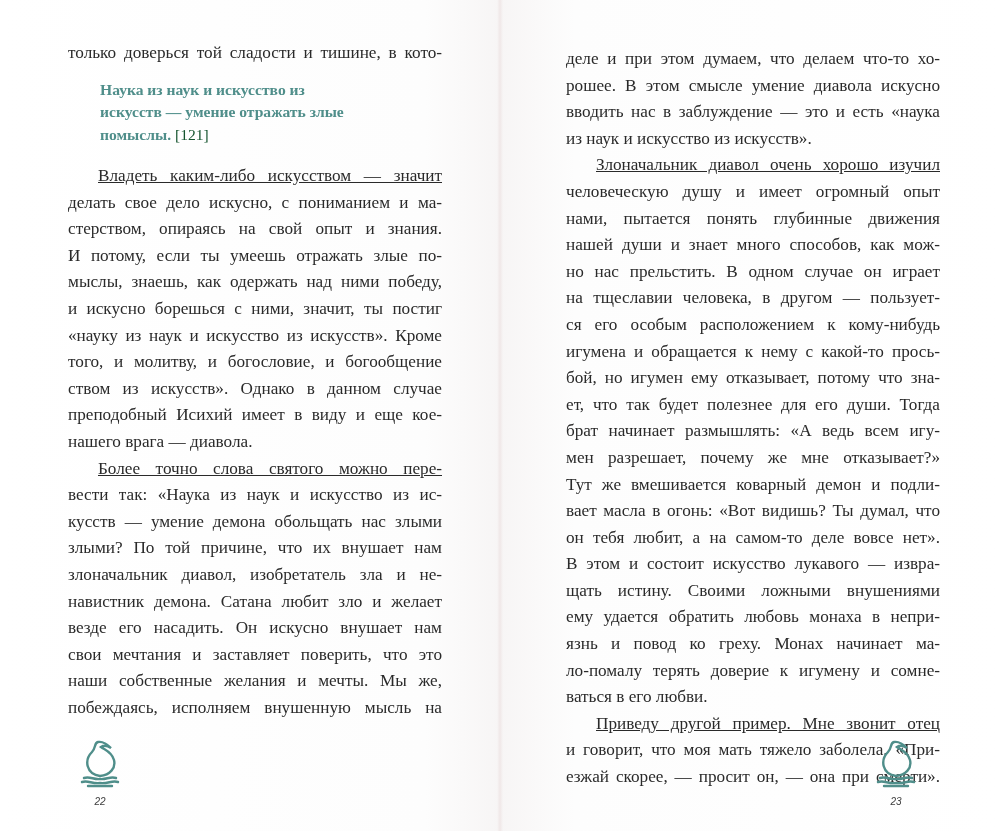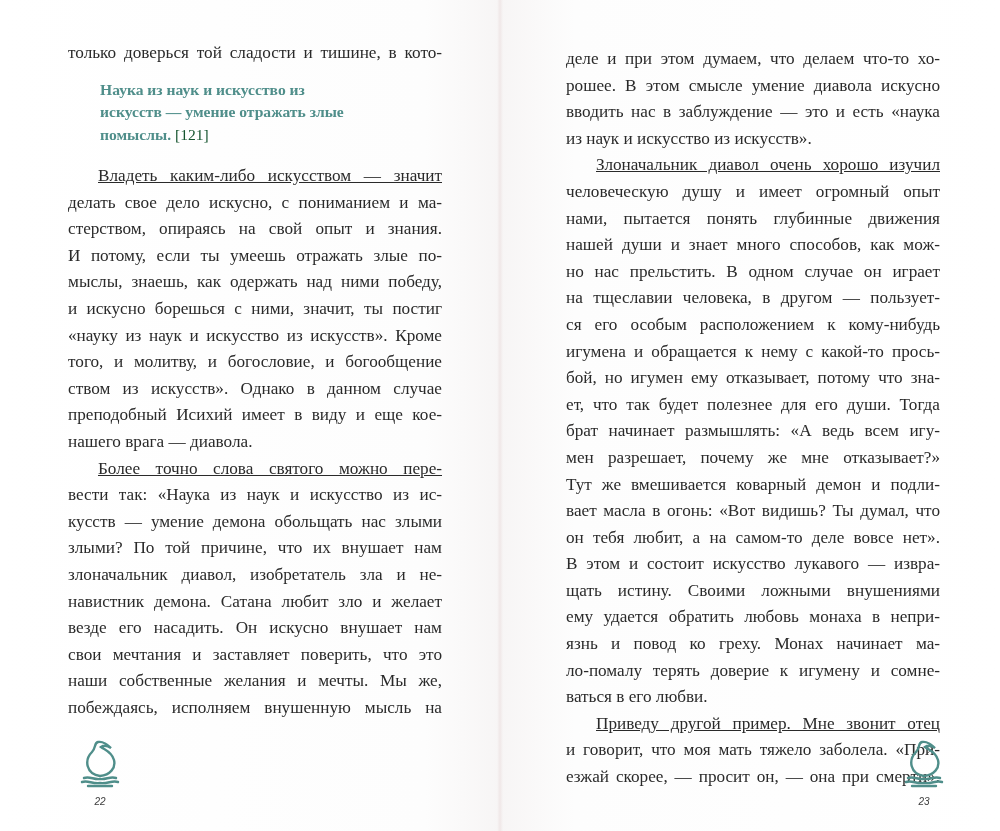--- a/index.html
+++ b/index.html
@@ -146,21 +146,21 @@
     <g fill="none" stroke="#4f8e8a" stroke-width="2.4" stroke-linecap="round">
       <path d="M22 38 C8 36 6 22 14 14 C18 10 16 5 20 4 C25 3 30 7 33 10 C30 8 26 7 23 9 C27 12 34 14 36 22 C38 30 32 37 22 38 Z"></path>
       <path d="M6 40 C12 38 16 42 22 41 C28 42 32 38 38 40"></path>
       <path d="M4 44 C10 42 14 46 22 45 C30 46 34 42 40 44"></path>
       <path d="M10 48 L34 48"></path>
     </g>
   </svg>
   <span class="num">22</span>
 </div>
 
-<div class="folio" style="left:902px; top:738px;">
+<div class="folio" style="left:874px; top:738px;">
   <svg width="44" height="50" viewBox="0 0 44 50">
     <g fill="none" stroke="#4f8e8a" stroke-width="2.4" stroke-linecap="round">
       <path d="M22 38 C8 36 6 22 14 14 C18 10 16 5 20 4 C25 3 30 7 33 10 C30 8 26 7 23 9 C27 12 34 14 36 22 C38 30 32 37 22 38 Z"></path>
       <path d="M6 40 C12 38 16 42 22 41 C28 42 32 38 38 40"></path>
       <path d="M4 44 C10 42 14 46 22 45 C30 46 34 42 40 44"></path>
       <path d="M10 48 L34 48"></path>
     </g>
   </svg>
   <span class="num">23</span>
 </div>

